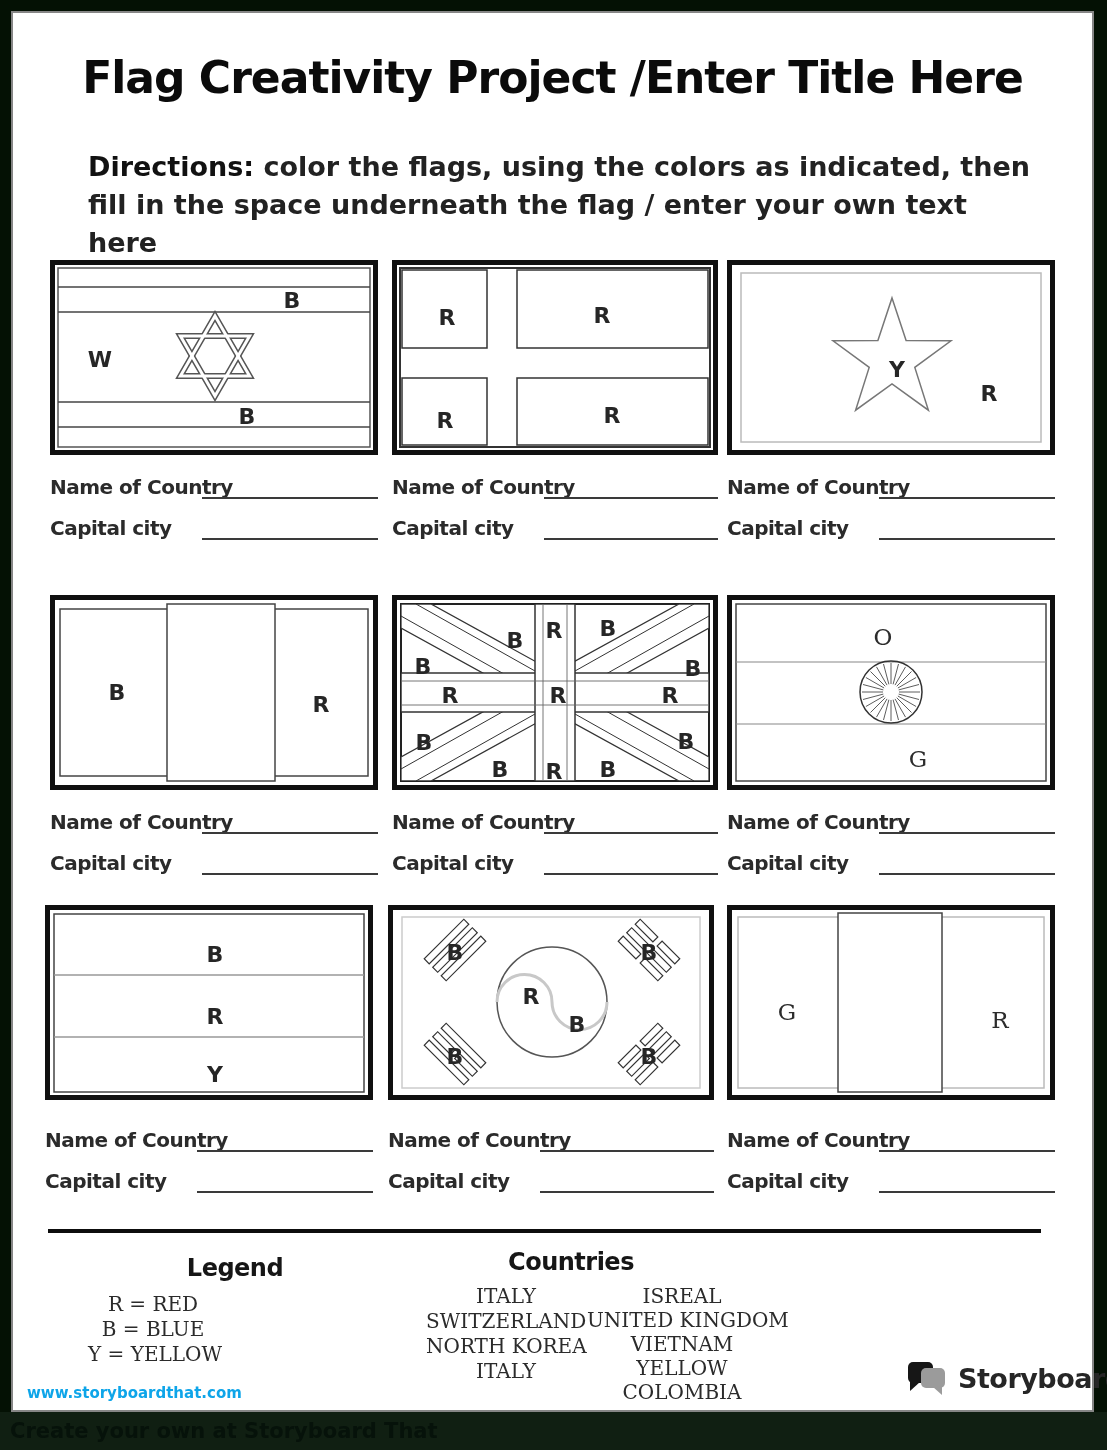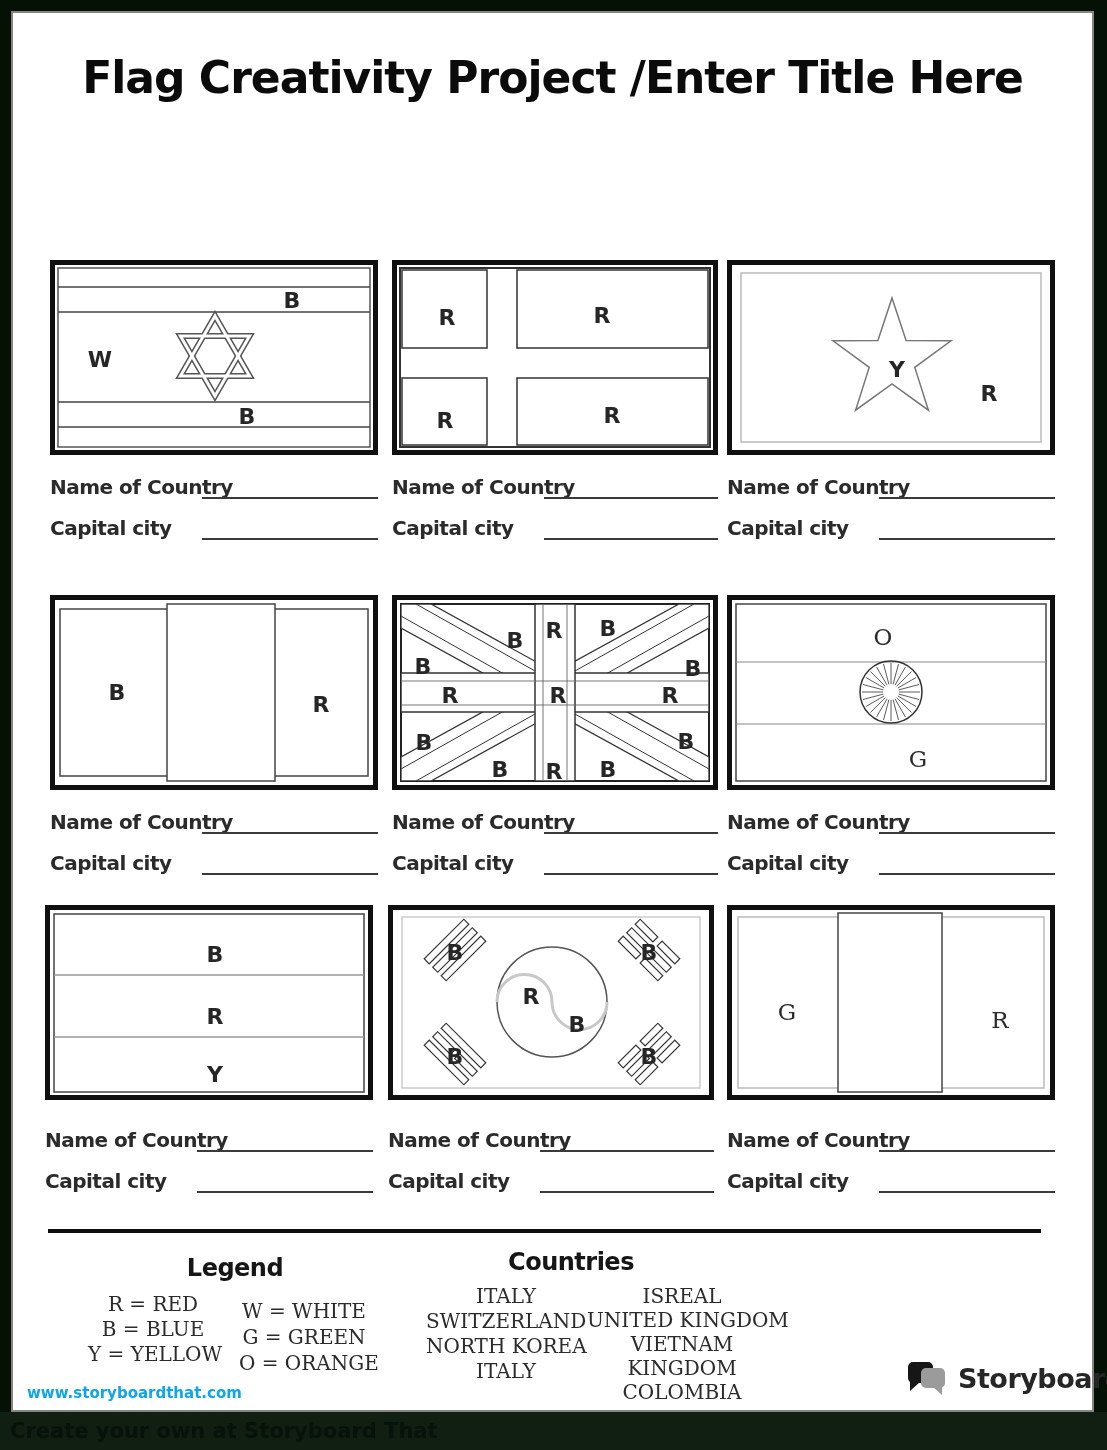--- a/index.html
+++ b/index.html
@@ -45,20 +45,21 @@
   .banner-strip span { position:absolute; left:10px; top:7px; font-size:21px; font-weight:800; color:#06120a; }
 </style>
 </head>
 <body>
 
 <div class="canvas">
   <div class="page"></div>
 
   <h1 class="title">Flag Creativity Project /Enter Title Here</h1>
 
+  <p class="directions"><b>Directions:</b> <span>color the flags, using the colors as indicated, then fill in the space underneath the flag / enter your own text here</span></p>
 
   <div class="cell" style="left:50px; top:260px; width:328px;">
     <div class="flagbox">
       <svg viewBox="0 0 318 185" preserveAspectRatio="none">
         <rect x="3" y="3" width="312" height="179" fill="none" stroke="#555" stroke-width="1.5"></rect>
         <line x1="3" y1="22" x2="315" y2="22" stroke="#444" stroke-width="1.5"></line>
         <line x1="3" y1="47" x2="315" y2="47" stroke="#444" stroke-width="1.5"></line>
         <line x1="3" y1="137" x2="315" y2="137" stroke="#444" stroke-width="1.5"></line>
         <line x1="3" y1="162" x2="315" y2="162" stroke="#444" stroke-width="1.5"></line>
         <g>
@@ -311,38 +312,33 @@
   </div>
 
   <div class="divider"></div>
 
   <div class="sec-title" style="left:150px; top:1254px; width:170px;">Legend</div>
   <div class="word-col" style="left:88px; top:1292px; width:130px; font-size:20px; line-height:25px;">
     <div>R = RED</div>
     <div>B = BLUE</div>
     <div>Y = YELLOW</div>
   </div>
-  <div class="word-col" style="left:239px; top:1298px; width:130px; font-size:20px; line-height:26px;">
-    <div>W = WHITE</div>
-    <div>G = GREEN</div>
-    <div>O = ORANGE</div>
-  </div>
 
   <div class="sec-title" style="left:491px; top:1248px; width:160px;">Countries</div>
   <div class="word-col" style="left:426px; top:1284px; width:160px; font-size:20px; line-height:25px;">
     <div>ITALY</div>
     <div>SWITZERLAND</div>
     <div>NORTH KOREA</div>
     <div>ITALY</div>
   </div>
   <div class="word-col" style="left:587px; top:1284px; width:190px; font-size:20px; line-height:24px;">
     <div>ISREAL</div>
     <div>UNITED KINGDOM</div>
     <div>VIETNAM</div>
-    <div>KINGDOM</div>
+    <div>YELLOW</div>
     <div>COLOMBIA</div>
   </div>
 
   <div class="website">www.storyboardthat.com</div>
 
   <div class="logo">
     <span class="logo-icon">
       <span class="bub-dark"></span>
         <span class="bub-gray"></span>
     </span>

